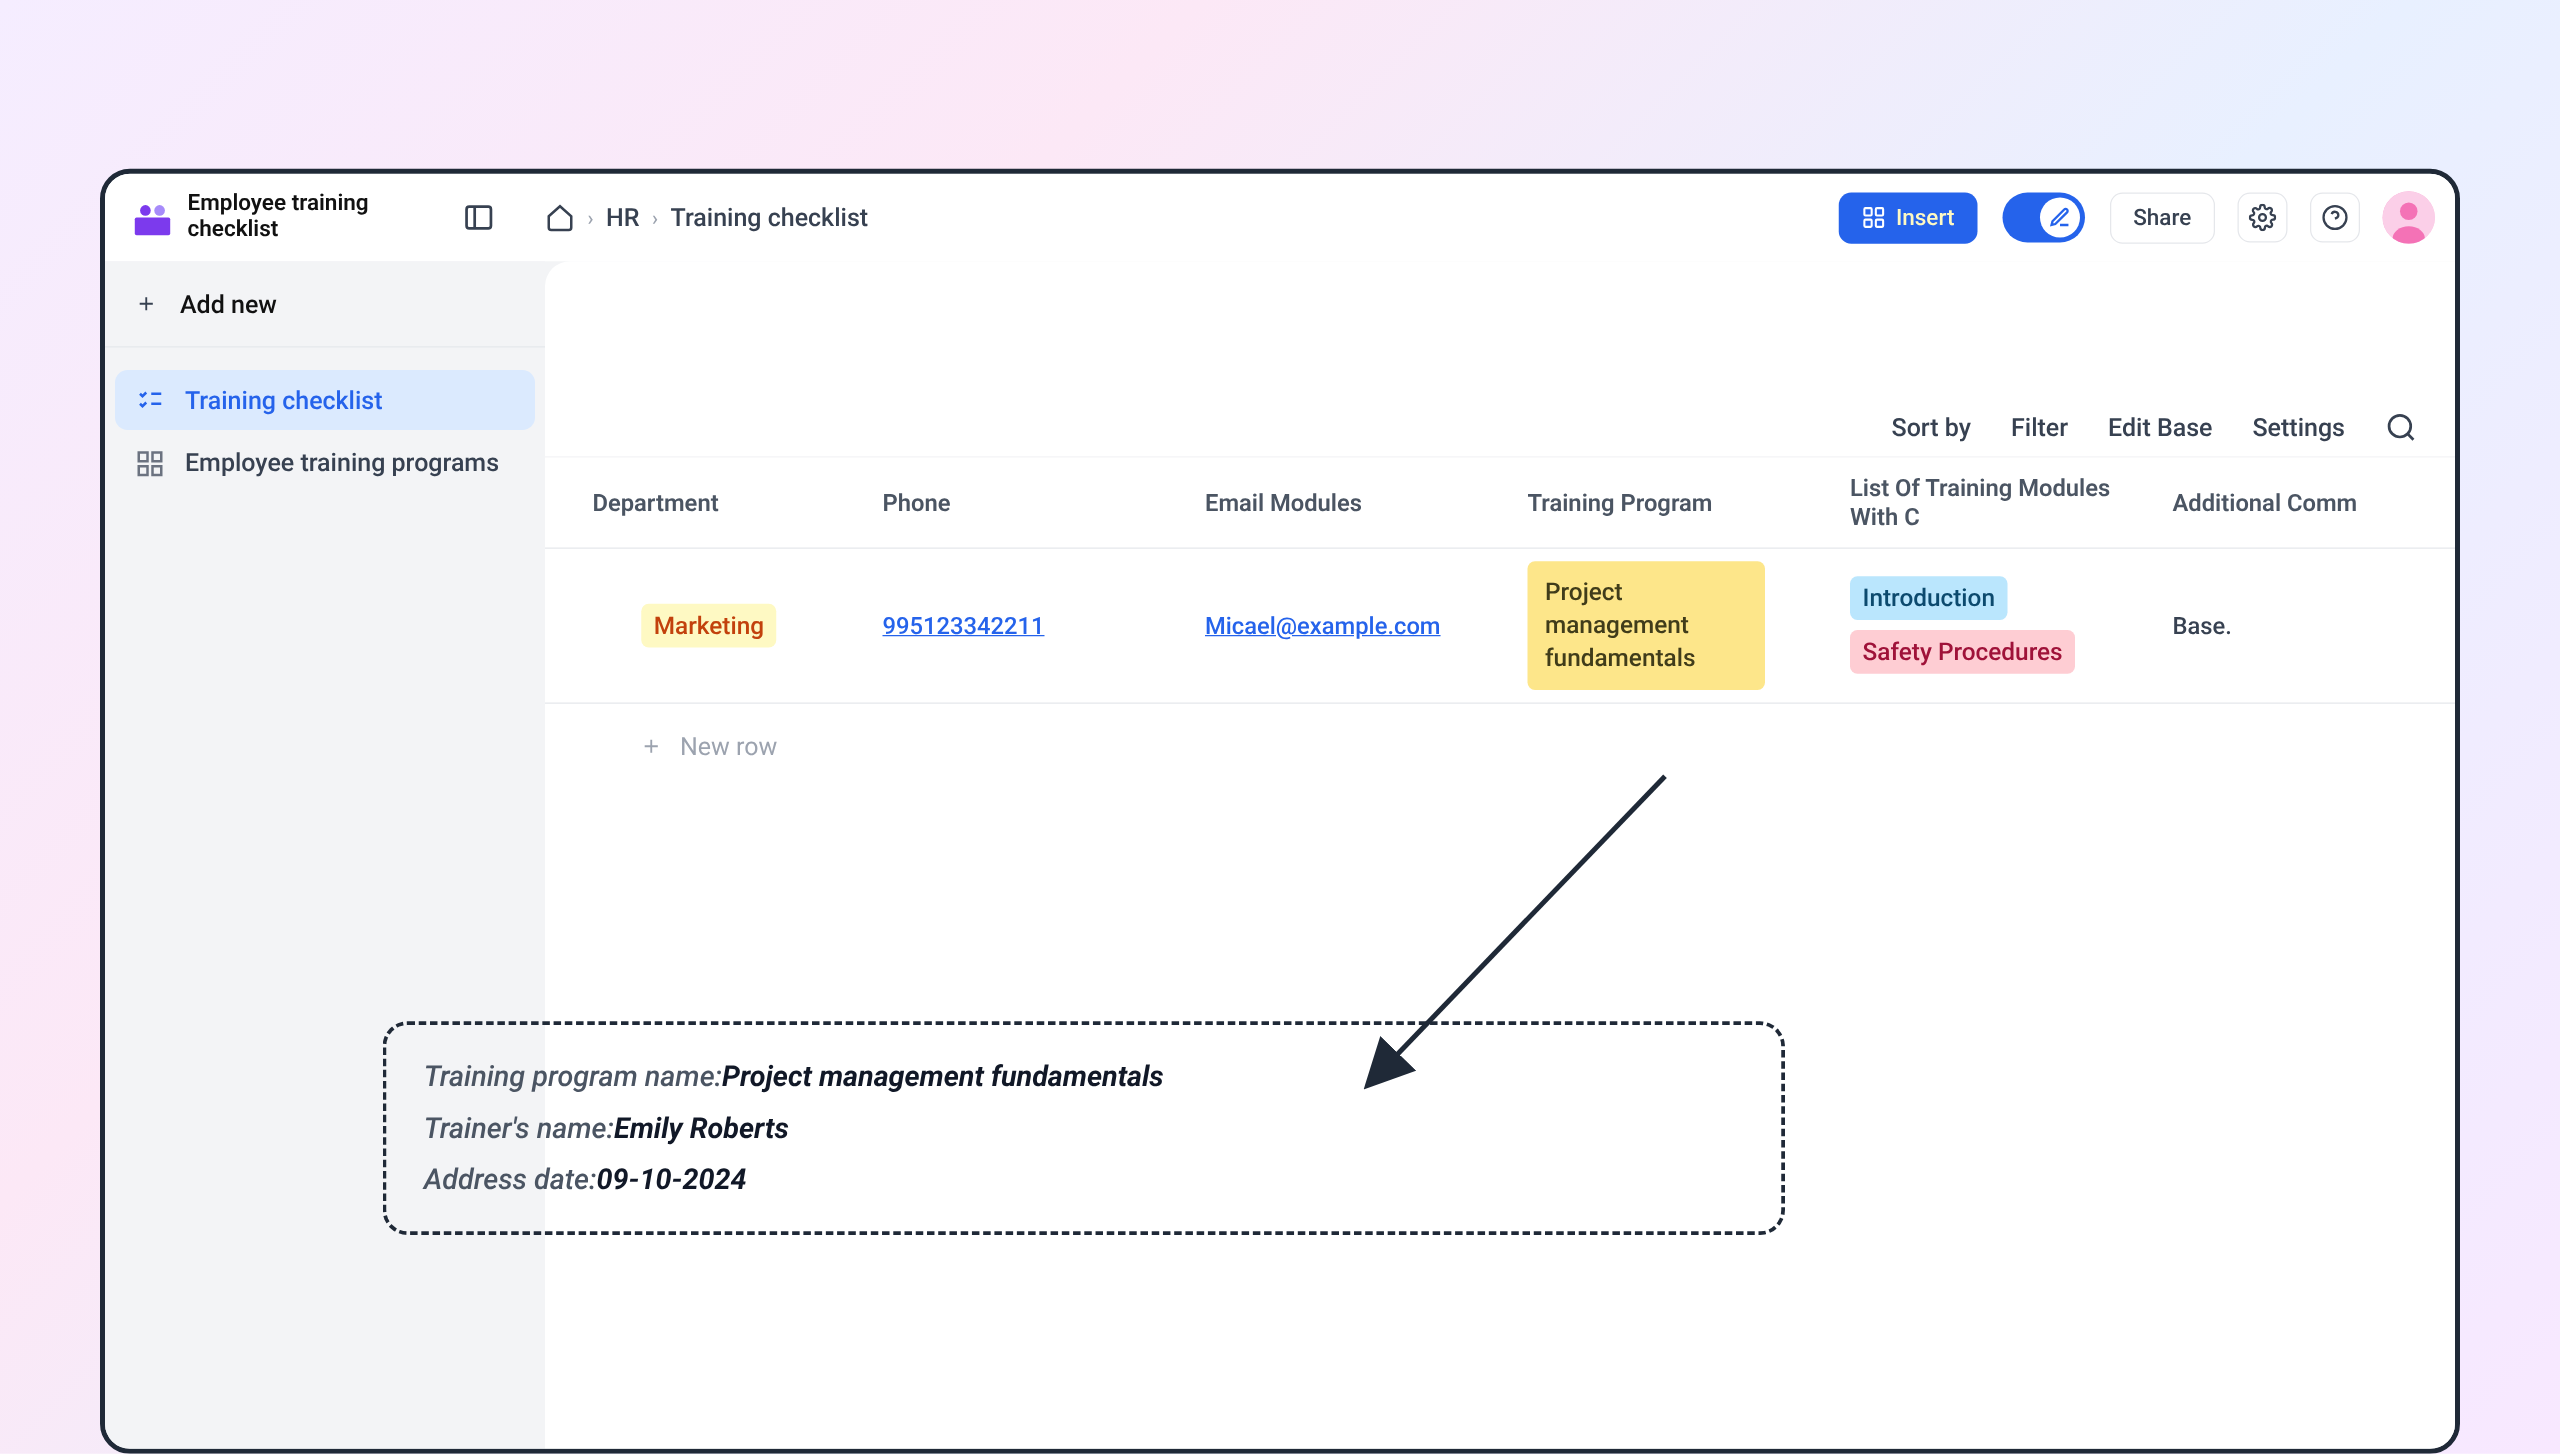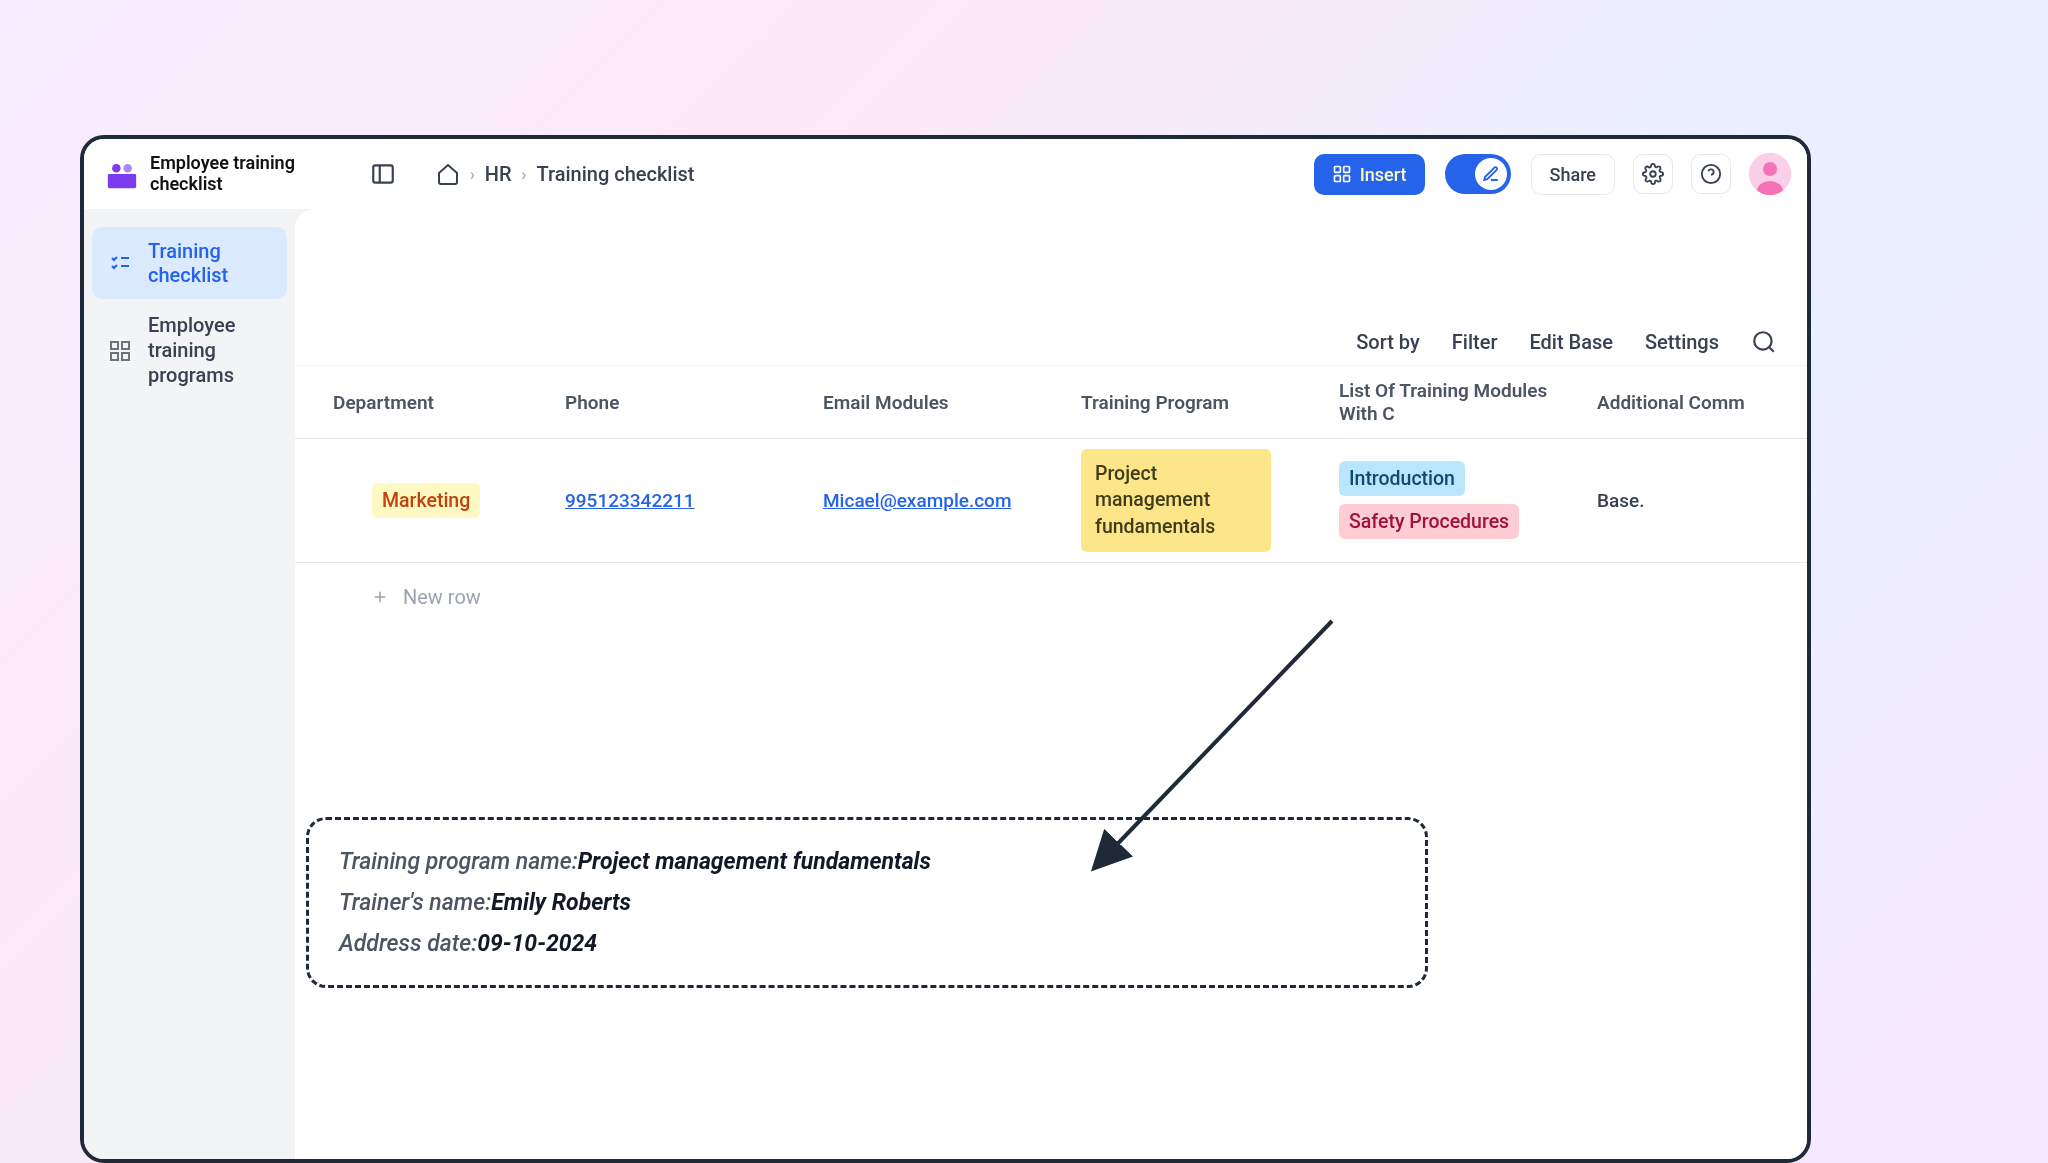--- a/index.html
+++ b/index.html
@@ -1,17 +1,17 @@
 <!DOCTYPE html>
 <html><head>
 <meta charset="utf-8">
 <style>
   * { box-sizing: border-box; margin: 0; padding: 0; font-family: -apple-system, BlinkMacSystemFont, 'Segoe UI', Roboto, sans-serif; }
   body { background: linear-gradient(135deg, #f5edff 0%, #fce8f6 30%, #e8f0ff 60%, #f8e8ff 100%); width: 2048px; height: 1163px; padding: 135px 80px 0; }
-  .app-window { background: #f3f4f6; border-radius: 24px; border: 4px solid #1f2937; width: 1731px; height: 1028px; overflow: hidden; display: flex; flex-direction: column; position: relative; }
+  .app-window { background: #f3f4f6; border-radius: 24px; border: 4px solid #1f2937; width: 1888px; height: 1028px; overflow: hidden; display: flex; flex-direction: column; position: relative; }
   .topbar { background: #fff; display: flex; align-items: center; padding: 10px 16px; height: 70px; gap: 10px; }
   .app-logo { width: 36px; height: 36px; display: flex; align-items: center; justify-content: center; margin-left:4px;}
   .app-title { font-weight: 600; font-size: 18px; color: #111; line-height: 1.15; max-width: 170px; }
   .collapse-btn { margin-left: 40px; width: 26px; height: 26px; }
   .breadcrumb { display: flex; align-items: center; gap: 10px; margin-left: 30px; color: #374151; font-size: 20px; font-weight: 500; }
   .chev { color: #9ca3af; font-size: 16px; }
   .spacer { flex: 1; }
   .insert-btn { background: #2563eb; color: #fef9c3; border: none; border-radius: 10px; padding: 10px 18px; font-size: 18px; font-weight: 500; display: flex; align-items: center; gap: 8px; }
   .toggle-pill { width: 66px; height: 40px; background: #2563eb; border-radius: 20px; display: flex; align-items: center; justify-content: flex-end; padding: 4px; margin-left: 10px; }
   .toggle-knob { width: 32px; height: 32px; background: #fff; border-radius: 16px; display: flex; align-items: center; justify-content: center; }
@@ -122,20 +122,28 @@
       <svg viewBox="0 0 42 42" width="42" height="42">
           <circle cx="21" cy="21" r="21" fill="#fbcfe8"></circle>
           <circle cx="21" cy="16" r="7" fill="#f472b6"></circle>
           <ellipse cx="21" cy="38" rx="13" ry="10" fill="#f472b6"></ellipse>
         </svg>
     </div>
   </div>
 
   <div class="body">
     <div class="sidebar">
+      <div class="add-new">
+        <span>
+            <svg class="plus-ic" viewBox="0 0 24 24" fill="none" stroke="#374151" stroke-width="2">
+              <path d="M12 5v14M5 12h14"></path>
+            </svg>
+          </span>
+        <span>Add new</span>
+      </div>
       <div class="navlist">
         <div class="navitem active">
           <span class="nav-ic">
               <svg viewBox="0 0 24 24" width="24" height="24" fill="none" stroke="#2563eb" stroke-width="2">
                 <path d="M9 6l-3 3-2-2M9 14l-3 3-2-2M13 7h8M13 15h8"></path>
               </svg>
             </span>
           <span>Training checklist</span>
         </div>
         <div class="navitem">

